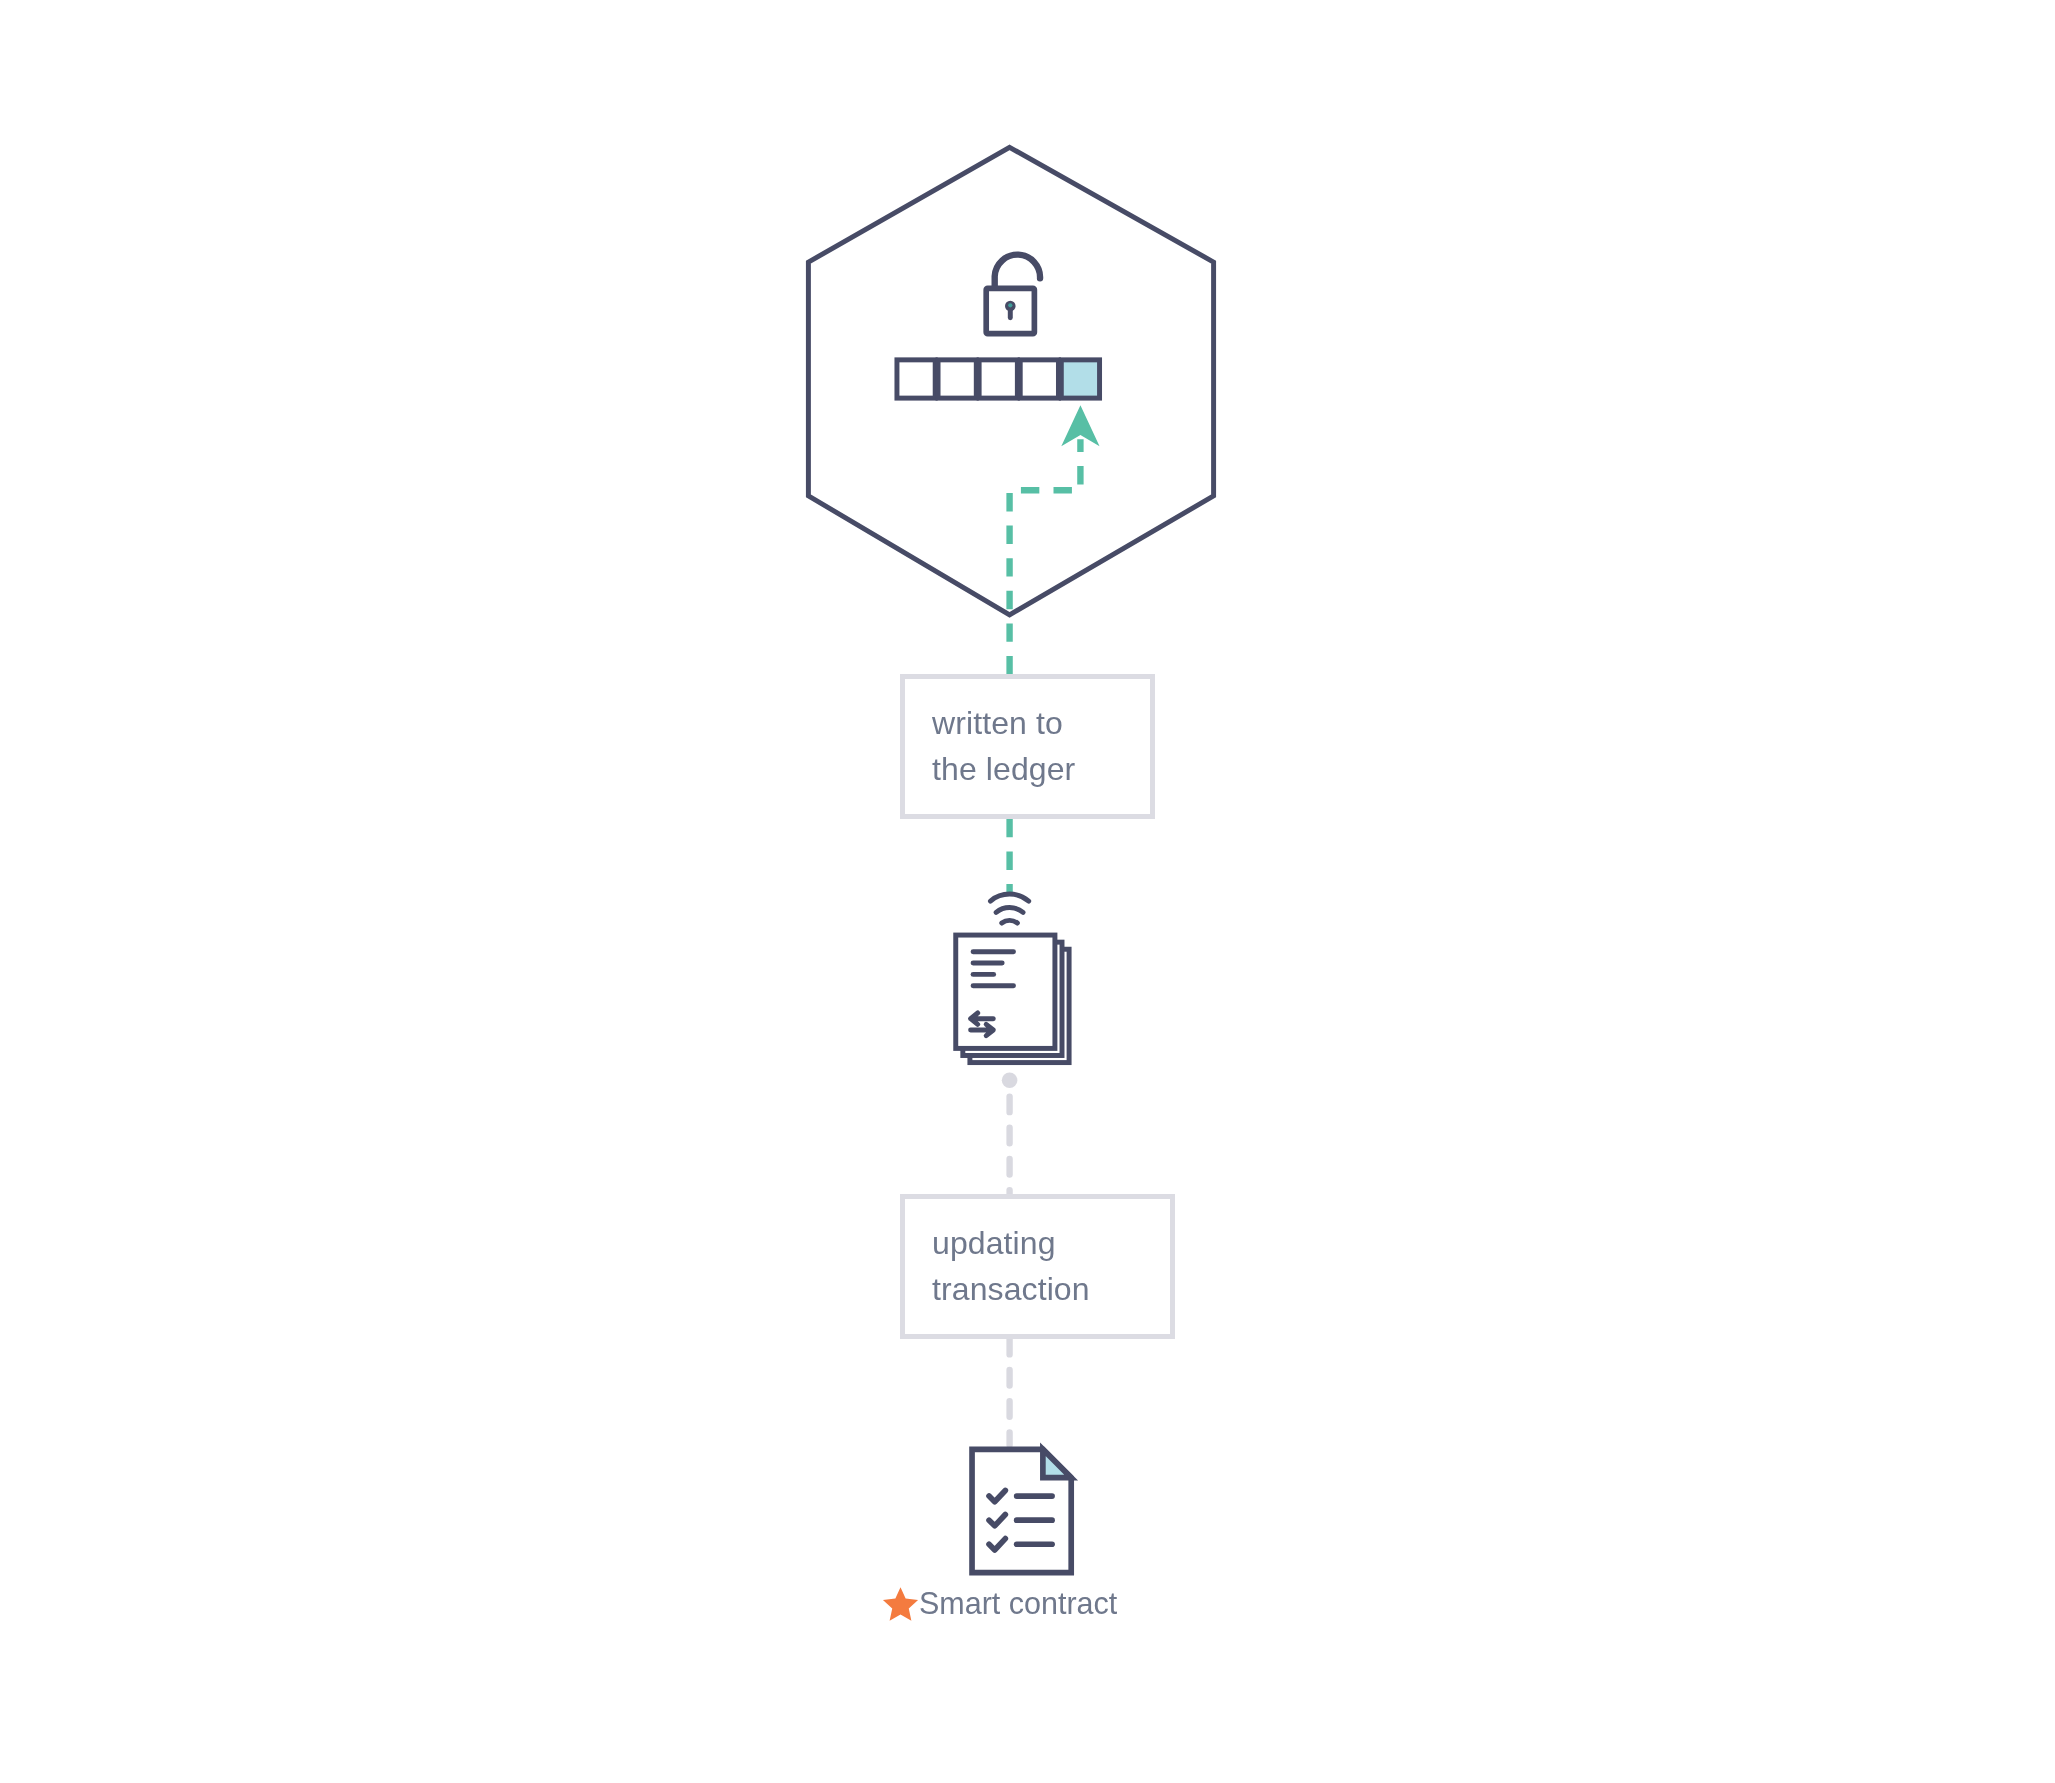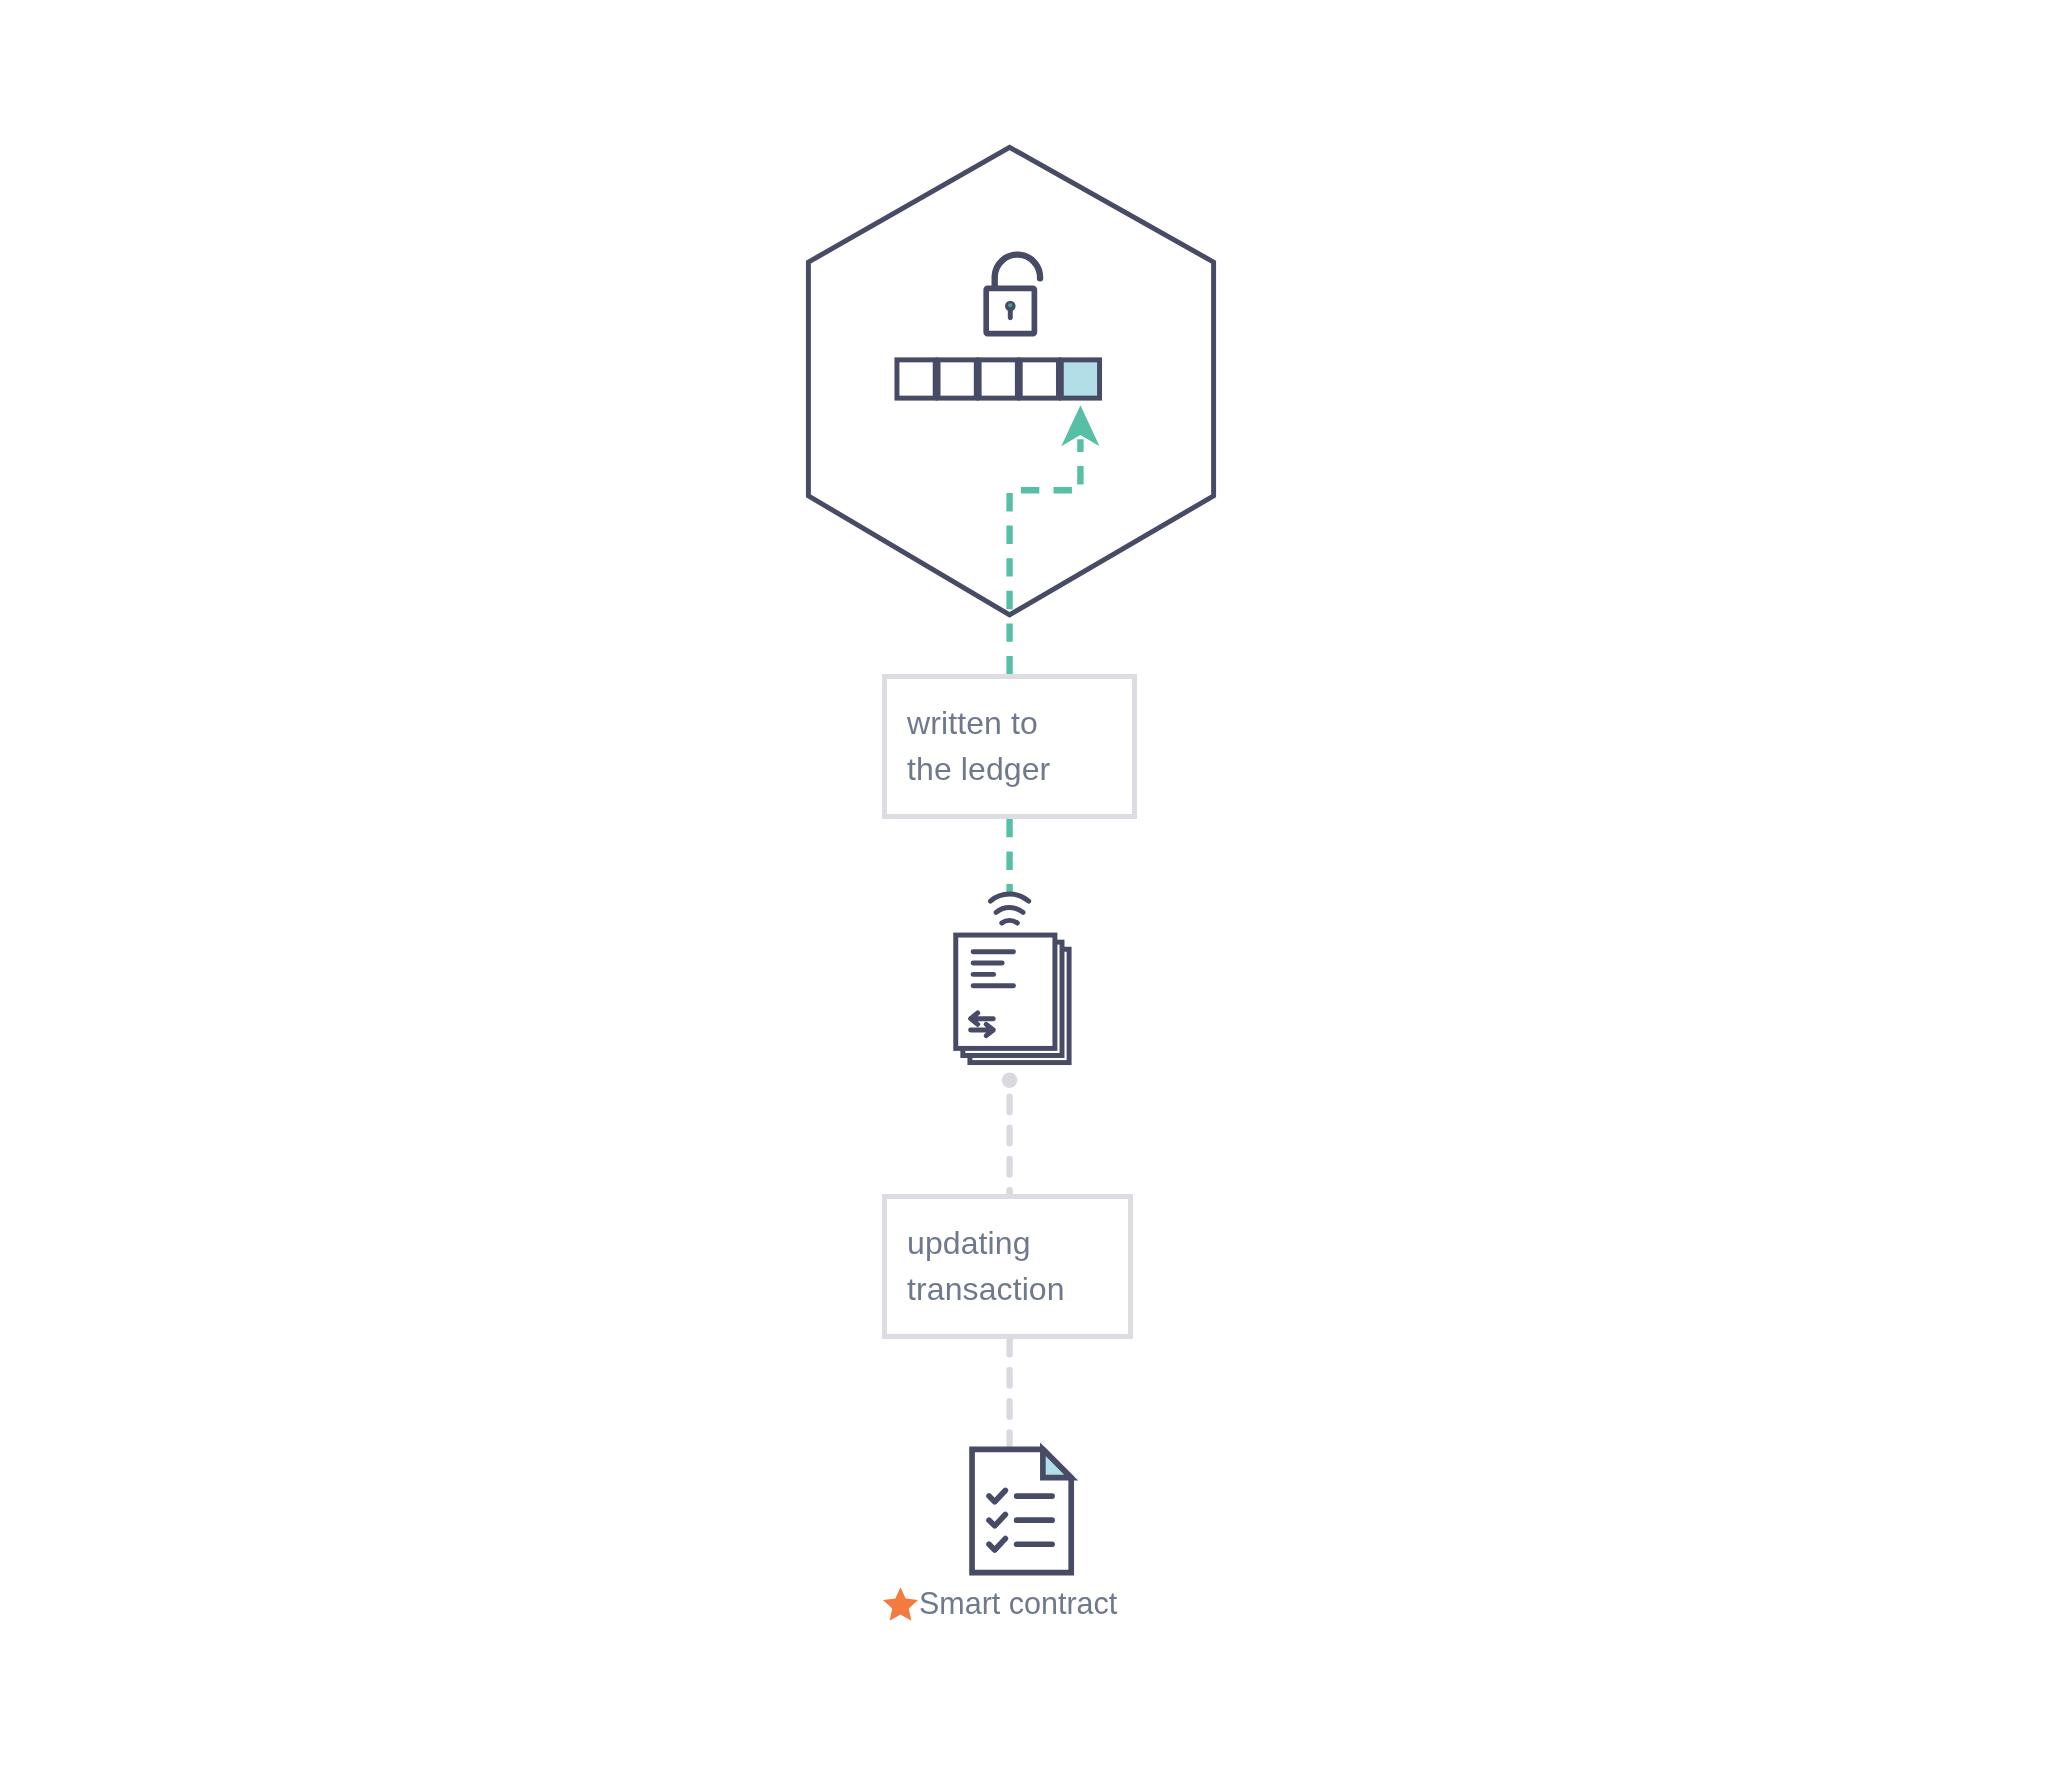--- a/index.html
+++ b/index.html
@@ -33,42 +33,43 @@
   }
 
   
   .label-box {
     position: absolute;
     box-sizing: border-box;
     background: #ffffff;
     border: 5.7px solid #dcdce3;
     display: flex;
     align-items: center;
-    padding-left: 20px;
+    padding-left: 27px;
     z-index: 6;
+    margin-left: 18px;
   }
   .label-box .label-text {
     color: #6f788c;
     font-size: 32px;
     line-height: 1.42;
     letter-spacing: 0.1px;
     white-space: pre-line;
     font-weight: 400;
   }
 
   #box-written-to-ledger {
     left: 882px;
     top: 674px;
     width: 255px;
     height: 145px;
   }
   #box-updating-transaction {
     left: 882px;
     top: 1194px;
-    width: 251px;
+    width: 275px;
     height: 145px;
   }
 
   
   #smart-contract-caption {
     position: absolute;
     left: 882px;
     top: 1585px;
     display: flex;
     align-items: center;

